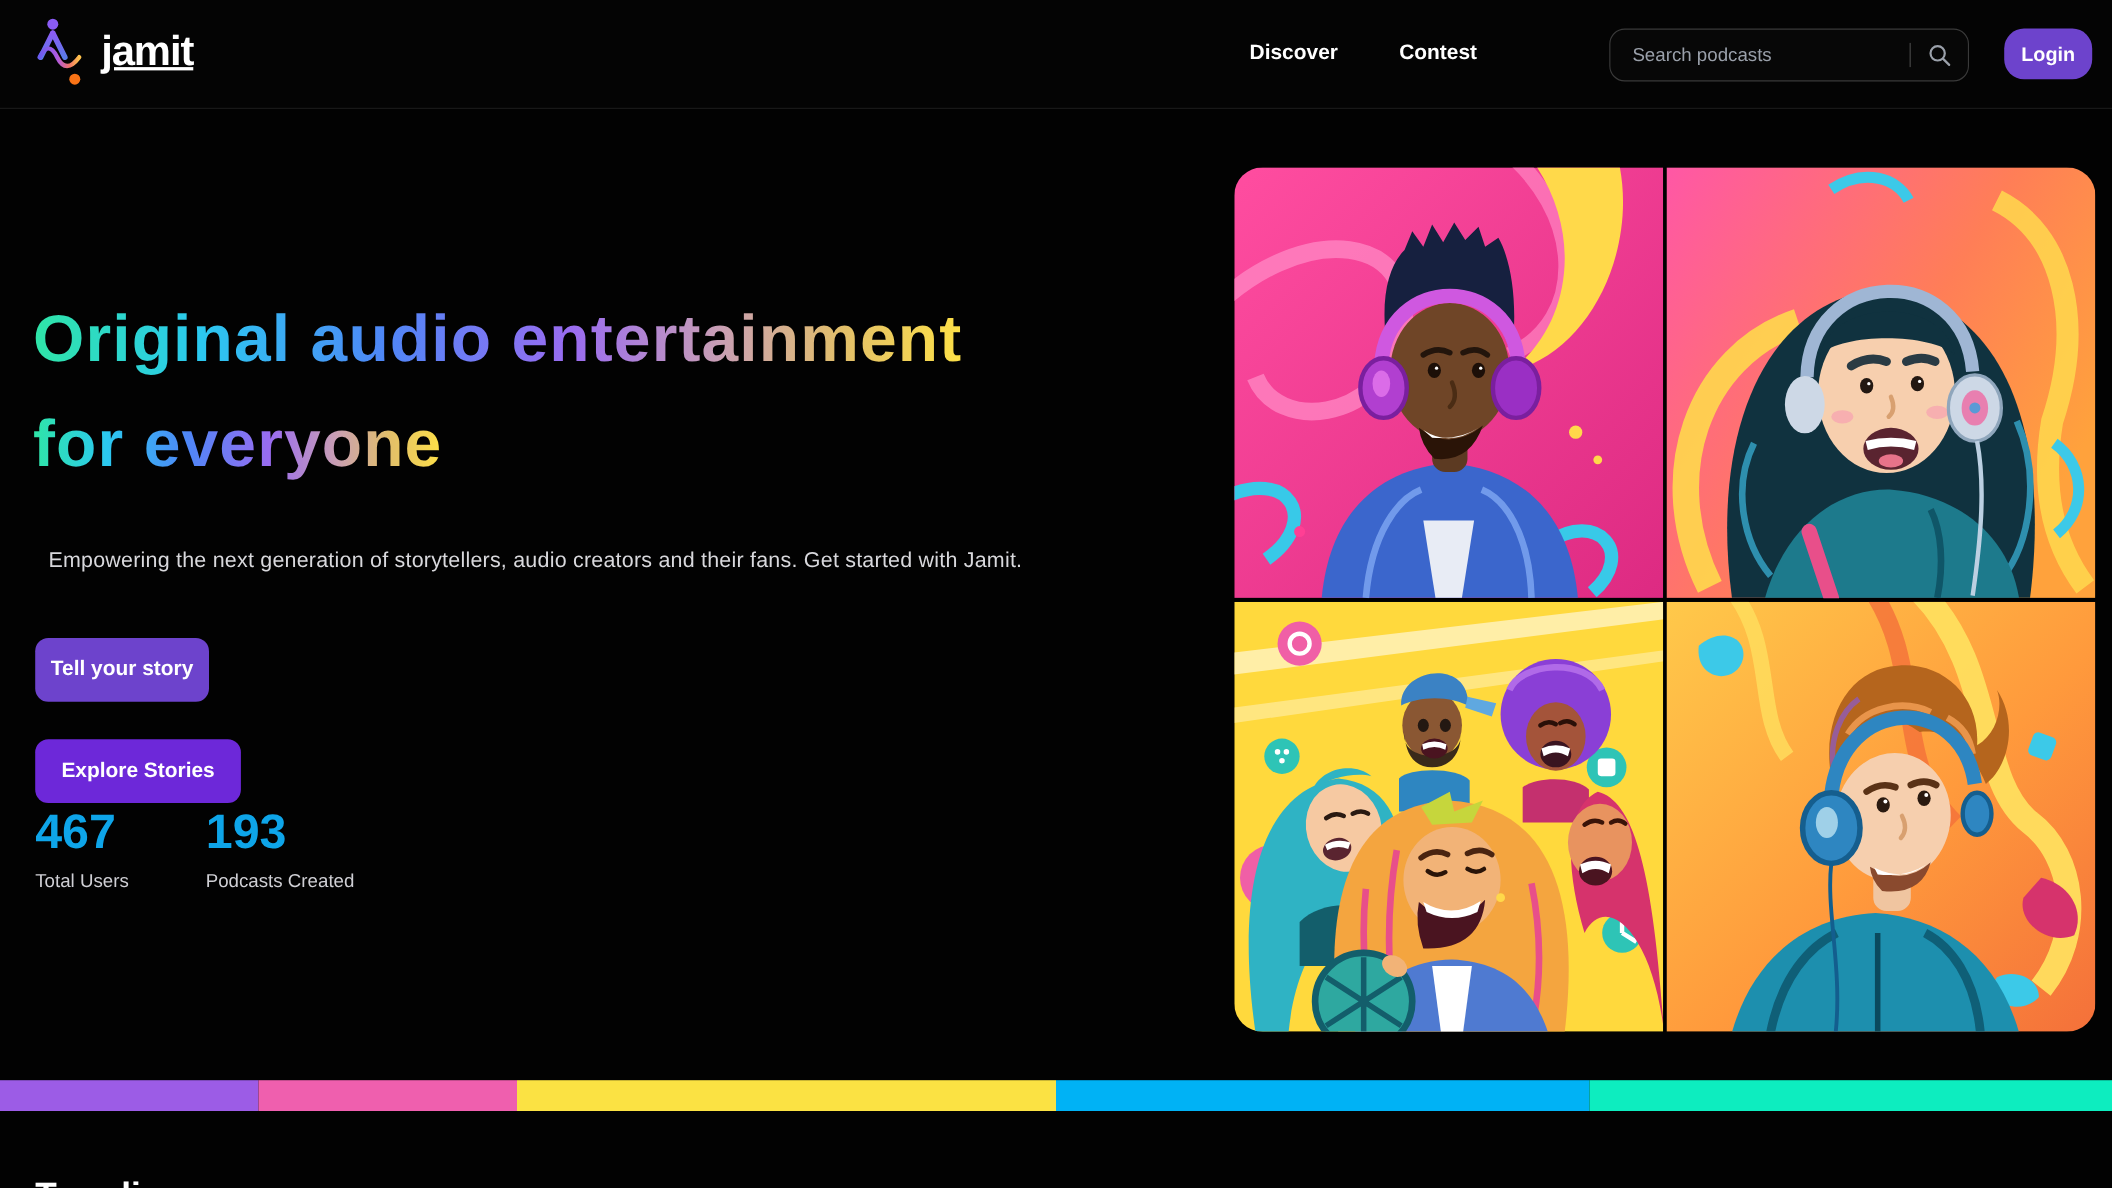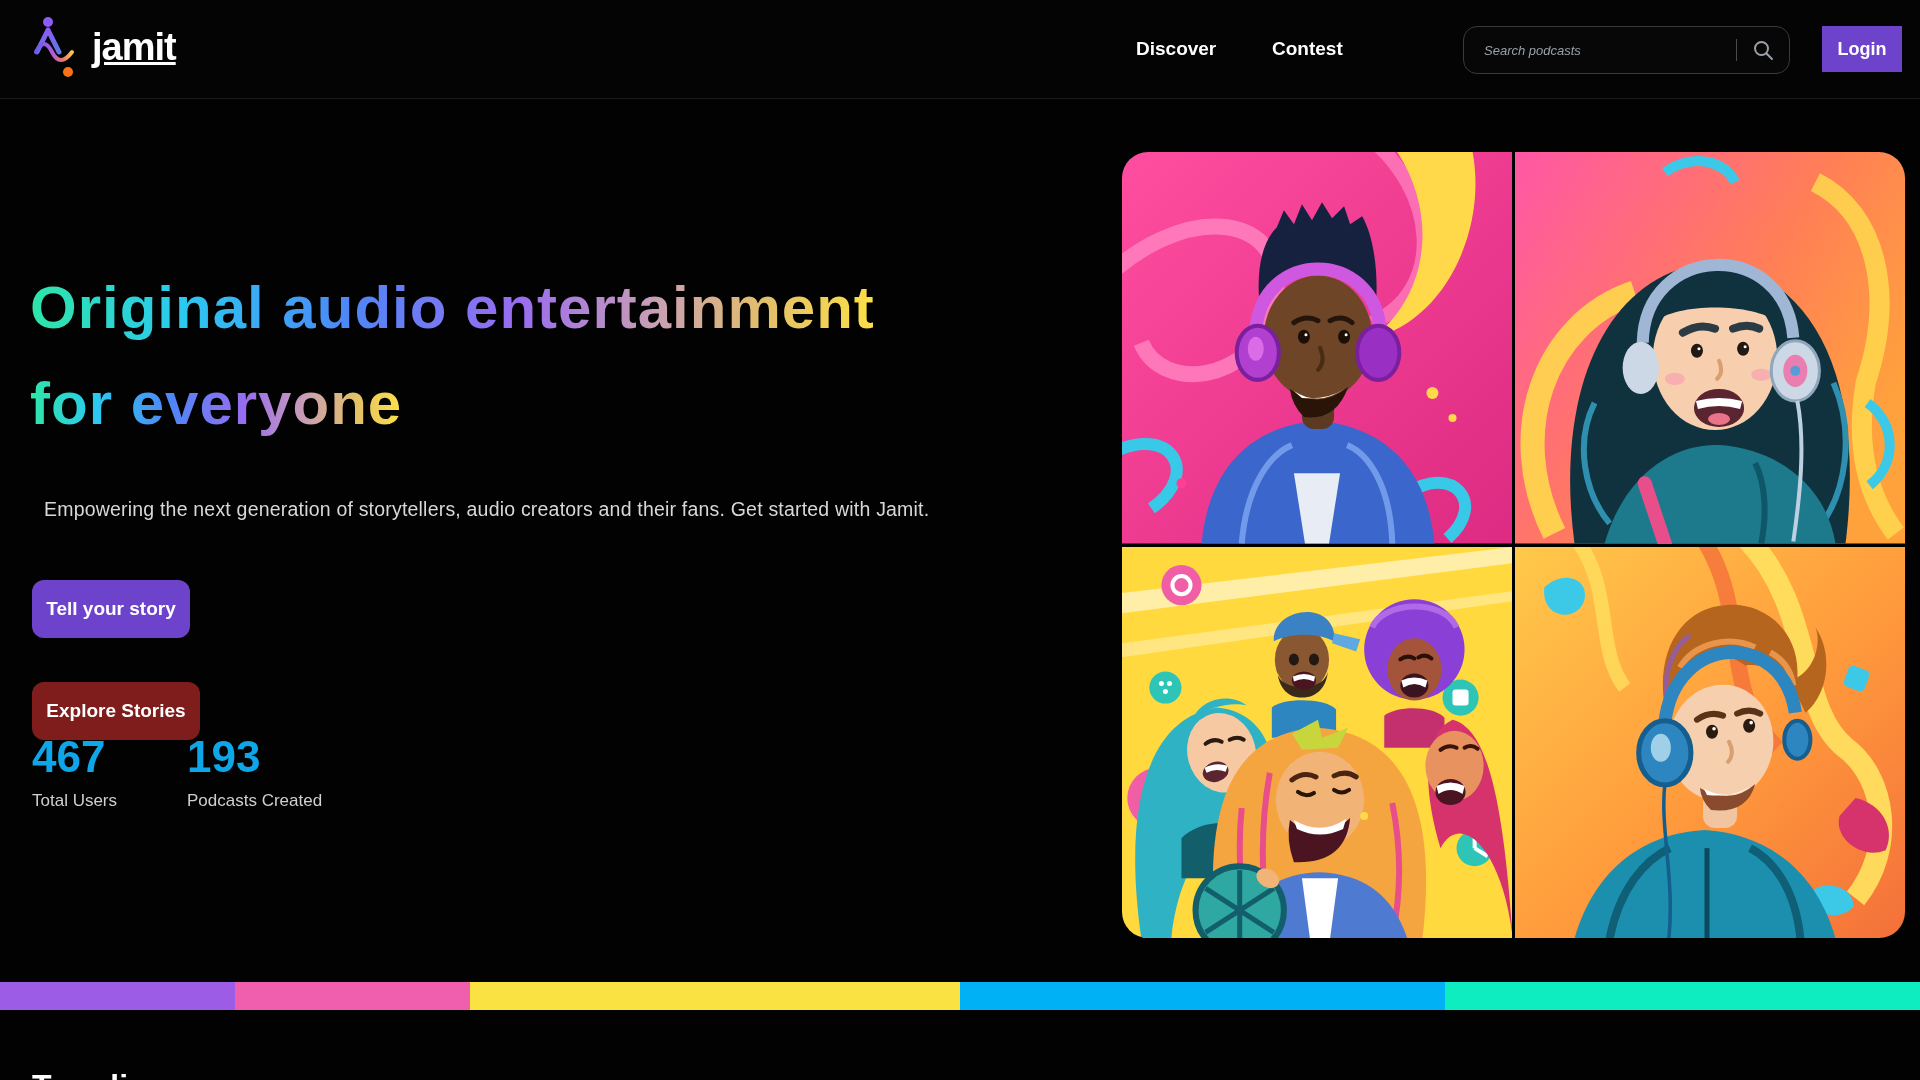--- a/index.html
+++ b/index.html
@@ -8,34 +8,34 @@
 
   
   .header{position:absolute;left:0;top:0;width:1920px;height:98px;border-bottom:1px solid #1b1b1b;background:#040404;}
   .logo{position:absolute;left:28px;top:14px;display:flex;align-items:center;gap:12px;cursor:pointer;}
   .logo svg{display:block;}
   .brand{color:#fff;font-size:38px;font-weight:bold;letter-spacing:-1px;text-decoration:underline;}
   .nav-link{position:absolute;top:0;height:98px;display:flex;align-items:center;color:#fff;font-size:19px;font-weight:bold;cursor:pointer;}
   .nav-discover{left:1136px;}
   .nav-contest{left:1272px;}
   .search-wrap{position:absolute;left:1463px;top:26px;width:325px;height:46px;border:1px solid #3a3a3a;border-radius:14px;background:#070707;display:flex;align-items:center;}
-  .search-input{flex:1;height:100%;background:transparent;border:none;outline:none;color:#f97316;font-size:13px;padding:0 14px 0 20px;font-family:"Liberation Sans",sans-serif;font-style:italic;}
+  .search-input{flex:1;height:100%;background:transparent;border:none;outline:none;color:#f97316;font-size:17px;padding:0 14px 0 20px;font-family:"Liberation Sans",sans-serif;}
   .search-input::placeholder{color:#9aa0aa;}
   .search-div{width:1px;height:22px;background:#4a4a4a;}
   .search-icon{width:52px;display:flex;align-items:center;justify-content:center;cursor:pointer;}
-  .login-btn{position:absolute;left:1822px;top:26px;width:80px;height:46px;border:none;border-radius:0;background:#6d43cc;color:#fff;font-size:18px;font-weight:bold;cursor:pointer;font-family:"Liberation Sans",sans-serif;}
+  .login-btn{position:absolute;left:1822px;top:26px;width:80px;height:46px;border:none;border-radius:18px;background:#6d43cc;color:#fff;font-size:18px;font-weight:bold;cursor:pointer;font-family:"Liberation Sans",sans-serif;}
 
   
   .headline{position:absolute;left:30px;top:260px;margin:0;font-size:60px;font-weight:bold;line-height:96px;letter-spacing:1px;}
   .grad-line{display:inline-block;background:linear-gradient(90deg,#2fe5a7 0%,#2bc9f0 18%,#4f86f7 38%,#9a6cf0 58%,#c99fb4 74%,#e2bf6a 87%,#fde047 100%);-webkit-background-clip:text;background-clip:text;color:transparent;}
   .subtitle{position:absolute;left:44px;top:498px;margin:0;color:#d8d8dc;font-size:19.5px;letter-spacing:0.2px;}
   .cta-row{position:absolute;left:32px;top:580px;display:flex;gap:32px;align-items:flex-start;flex-direction:column;}
   .btn{border:none;border-radius:12px;font-size:19px;font-weight:bold;color:#fff;cursor:pointer;font-family:"Liberation Sans",sans-serif;}
   .btn-primary{width:158px;height:58px;background:#6d43cc;}
-  .btn-secondary{width:168px;height:58px;background:#7f1d1d;margin-top:12px;}
+  .btn-secondary{width:187px;height:58px;background:#6d28d9;margin-top:2px;}
 
   
   .stats{position:absolute;left:32px;top:732px;display:flex;gap:70px;}
   .stat-value{color:#0ea5e9;font-size:44px;font-weight:bold;line-height:50px;}
   .stat-label{color:#cfcfd4;font-size:17px;margin-top:9px;}
 
   
   .collage{position:absolute;left:1122px;top:152px;width:783px;height:786px;border-radius:26px;overflow:hidden;background:#000;display:grid;grid-template-columns:1fr 1fr;grid-template-rows:1fr 1fr;gap:3px;}
   .cell{overflow:hidden;}
   .cell svg{display:block;width:100%;height:100%;}

